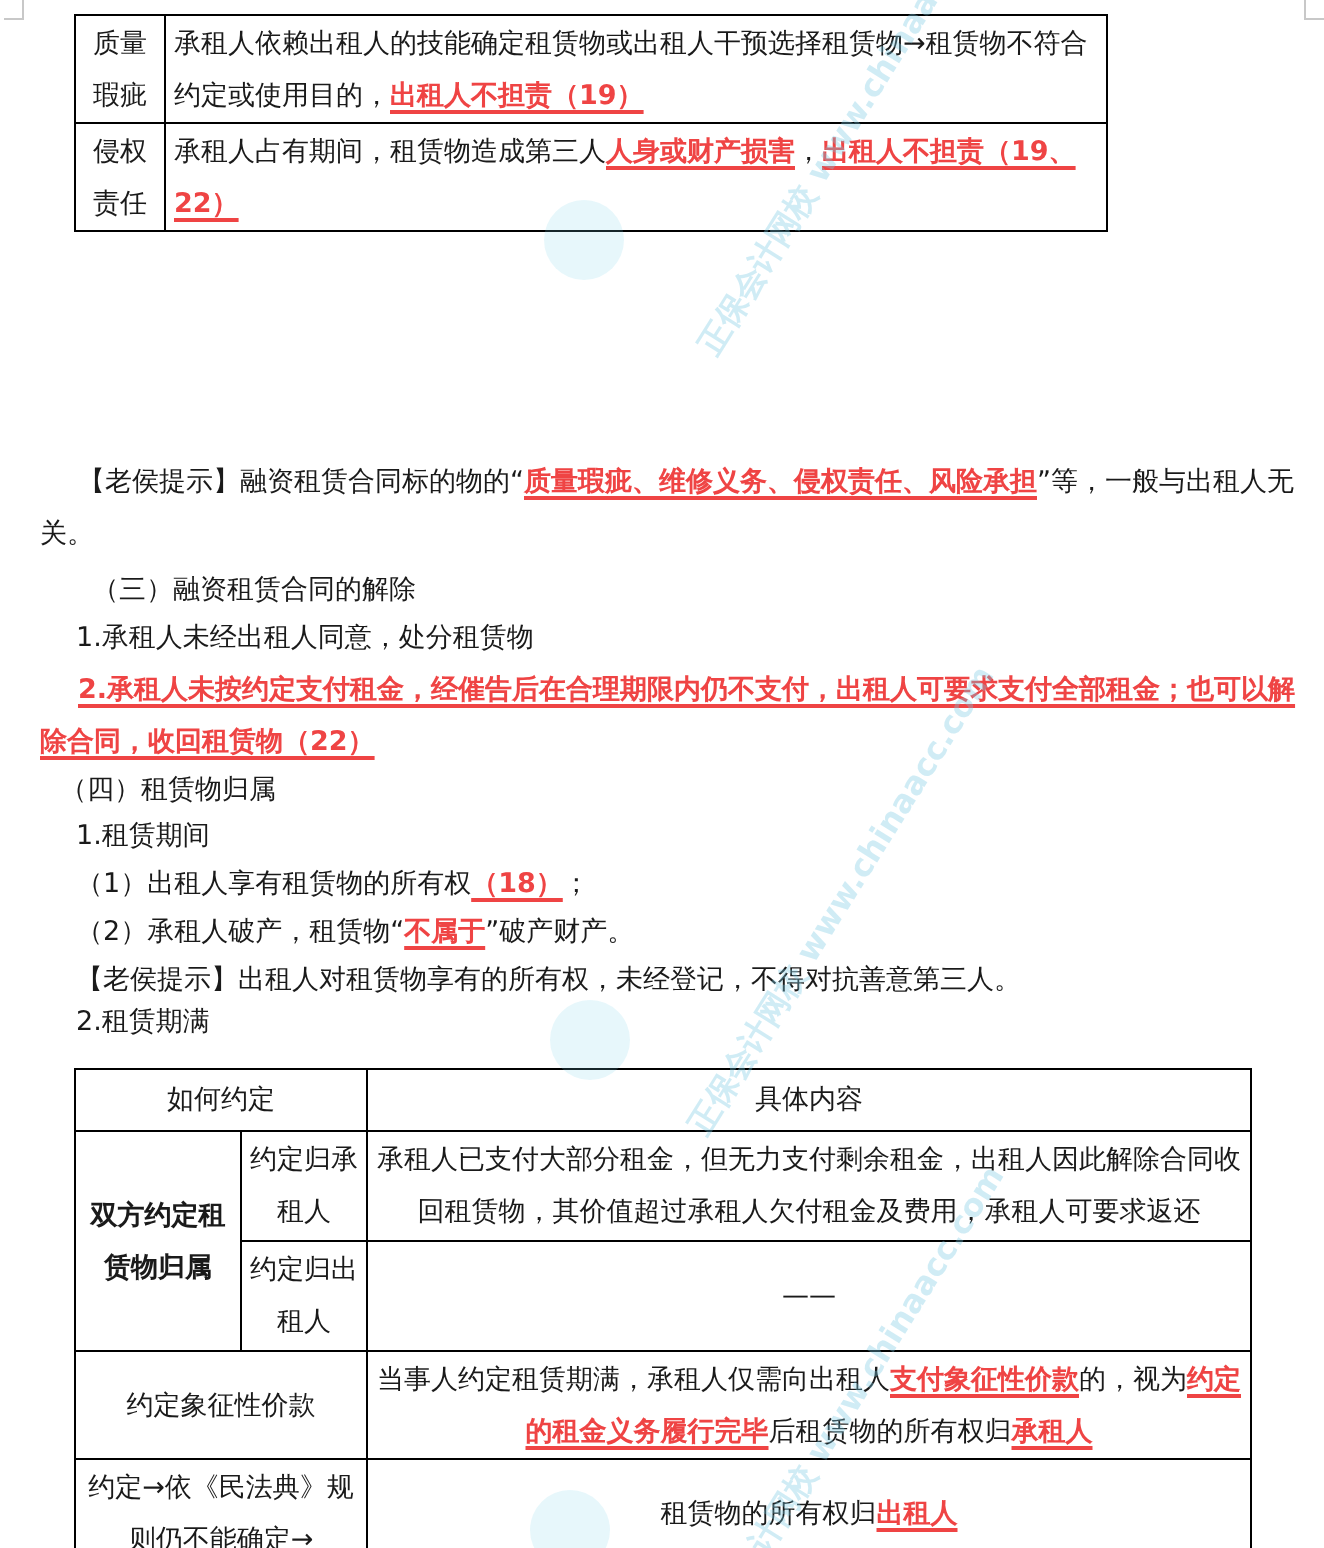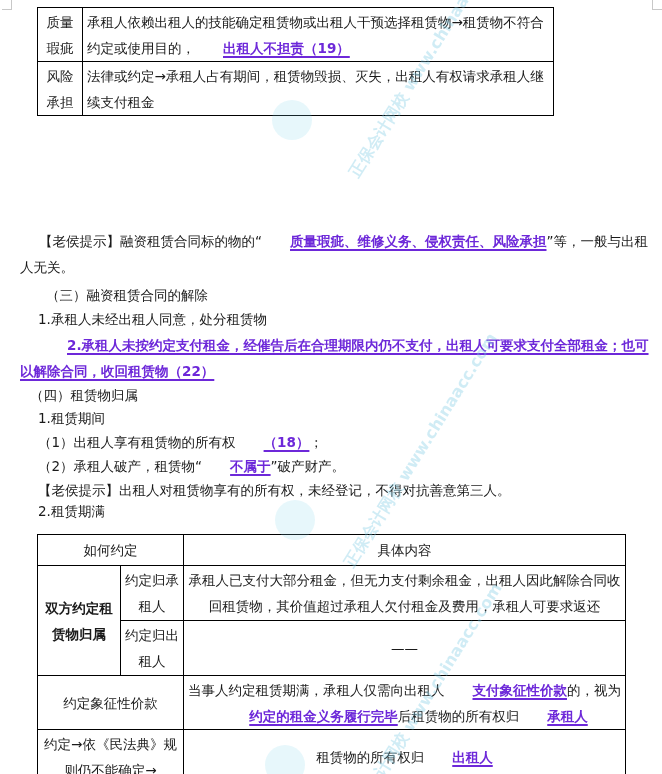--- a/index.html
+++ b/index.html
@@ -15,21 +15,21 @@
   table.grid { position: absolute; border-collapse: collapse; }
   table.grid td { border: 1px solid #000; vertical-align: middle; padding: 0 4px; line-height: 26px; }
 
   #t1 { left: 37px; top: 7px; width: 517px; }
   #t1 td.label { width: 38px; text-align: center; padding: 0 3px; }
   #t1 tr.r1 td { height: 53px; }
   #t1 tr.r2 td { height: 53px; }
   #t1 tr.r3 td { height: 53px; }
   #t1 tr.r4 td { height: 53px; }
 
-  .hl { color: #6d28d9; font-weight: bold; text-decoration: underline; text-decoration-thickness: 2px; text-underline-offset: 3px; margin-left: 28px; }
+  .hl { color: #ef4444; font-weight: bold; text-decoration: underline; text-decoration-thickness: 2px; text-underline-offset: 3px; }
 
   .para { position: absolute; left: 20px; width: 630px; line-height: 26px; }
   .indent1 { text-indent: 19px; }
 
   #t2 { left: 37px; top: 534px; width: 589px; }
   #t2 td { text-align: center; }
   #t2 td.c { text-align: center; }
   #t2 .hdr td { height: 30px; }
   #t2 .r2a td { height: 54px; }
   #t2 .r2b td { height: 54px; }
@@ -47,23 +47,25 @@
 <div class="corner tr"></div>
 
 <table class="grid" id="t1">
   <tbody>
       <tr class="r1">
     <td class="label">质量瑕疵</td>
     <td>
       <span>承租人依赖出租人的技能确定租赁物或出租人干预选择租赁物→租赁物不符合约定或使用目的，</span><span class="hl">出租人不担责（19）</span>
     </td>
   </tr>
-  <tr class="r4">
-    <td class="label">风险承担</td>
-    <td>法律或约定→承租人占有期间，租赁物毁损、灭失，出租人有权请求承租人继续支付租金</td>
+  <tr class="r3">
+    <td class="label">侵权责任</td>
+    <td>
+      <span>承租人占有期间，租赁物造成第三人</span><span class="hl">人身或财产损害</span><span>，</span><span class="hl">出租人不担责（19、22）</span>
+    </td>
   </tr>
 </tbody>
   </table>
 
 <div class="para indent1" style="top:228px;">
   <span>【老侯提示】融资租赁合同标的物的“</span><span class="hl">质量瑕疵、维修义务、侵权责任、风险承担</span><span>”等，一般与出租人无关。</span>
 </div>
 <div class="para" style="top:282px; left:46px;">（三）融资租赁合同的解除</div>
 <div class="para" style="top:306px; left:38px;">1.承租人未经出租人同意，处分租赁物</div>
 <div class="para indent1" style="top:332px;">

